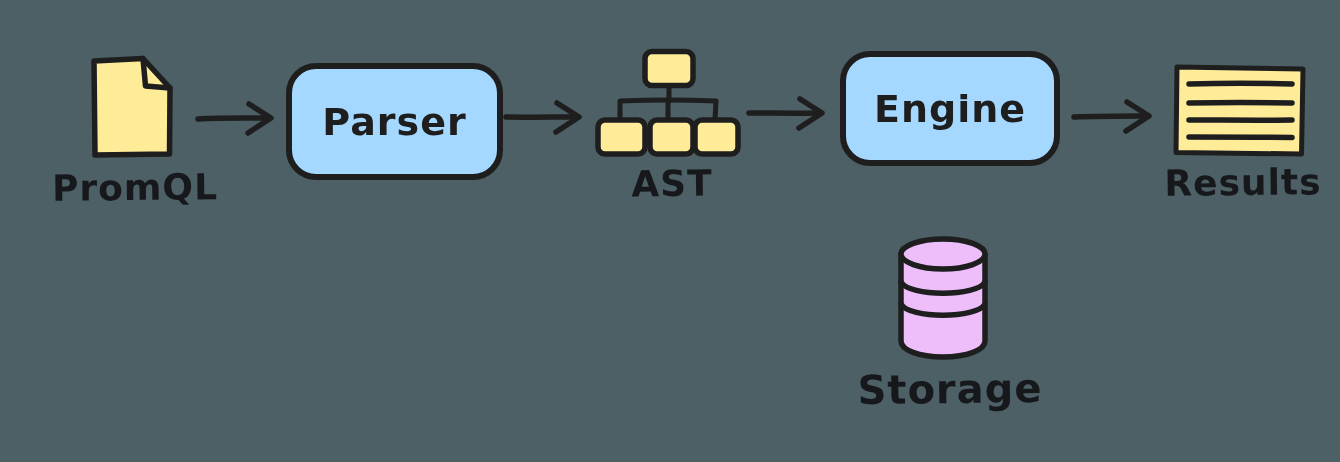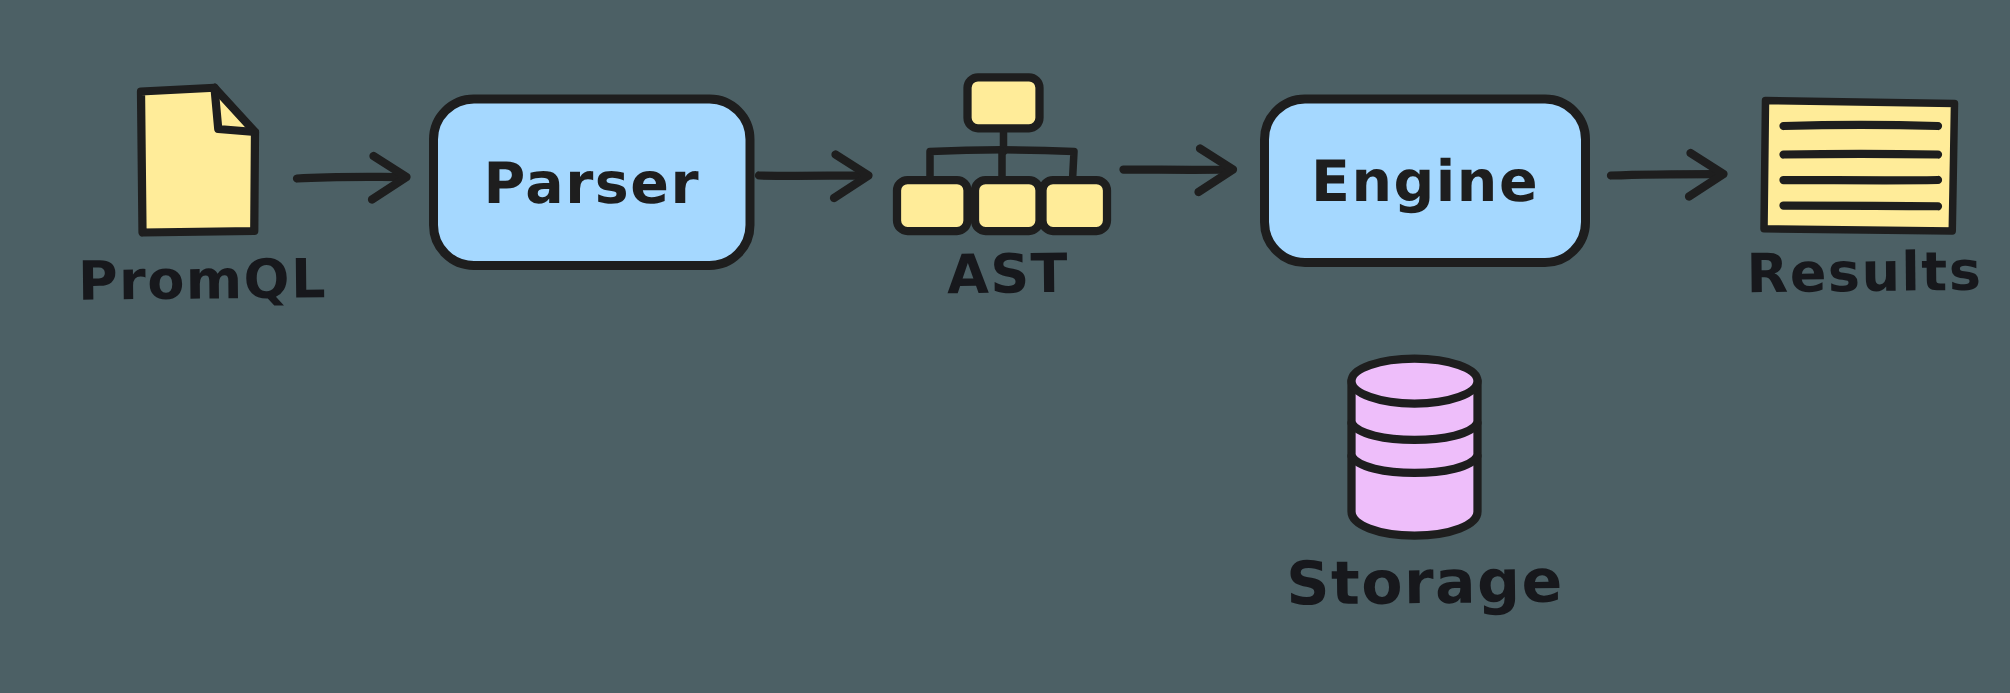--- a/index.html
+++ b/index.html
@@ -70,21 +70,21 @@
     <rect x="55" y="72" width="43" height="34" rx="7" stroke="#1e1e1e" stroke-width="5.5" fill="#ffec99"></rect>
     <rect x="100" y="72" width="43" height="34" rx="7" stroke="#1e1e1e" stroke-width="5.5" fill="#ffec99"></rect>
   </svg>
   <div class="caption" style="left:562px;top:163px;">AST</div>
 
   <svg class="abs" style="left:748px;top:95px;" width="80" height="36" viewBox="0 0 80 36">
     <path class="stroke" stroke-width="5.5" d="M1,18 C25,18 48,18.5 70,18"></path>
     <path class="stroke" stroke-width="5.5" d="M52,4 L74,18 L51,33"></path>
   </svg>
 
-  <div class="node-box" style="left:840px;top:63px;width:220px;height:115px;">
+  <div class="node-box" style="left:840px;top:51px;width:220px;height:115px;">
     <span>Engine</span>
   </div>
 
   <svg class="abs" style="left:1073px;top:98px;" width="82" height="36" viewBox="0 0 82 36">
     <path class="stroke" stroke-width="5.5" d="M1,19 C26,18 50,18 72,18"></path>
     <path class="stroke" stroke-width="5.5" d="M54,4 L76,18 L53,33"></path>
   </svg>
 
   <svg class="abs" style="left:1173px;top:63px;" width="134" height="95" viewBox="0 0 134 95">
     <path d="M4,4 L130,6 L128.5,91 L3,89.5 Z" stroke="#1e1e1e" stroke-width="5" stroke-linejoin="round" fill="#ffec99"></path>

